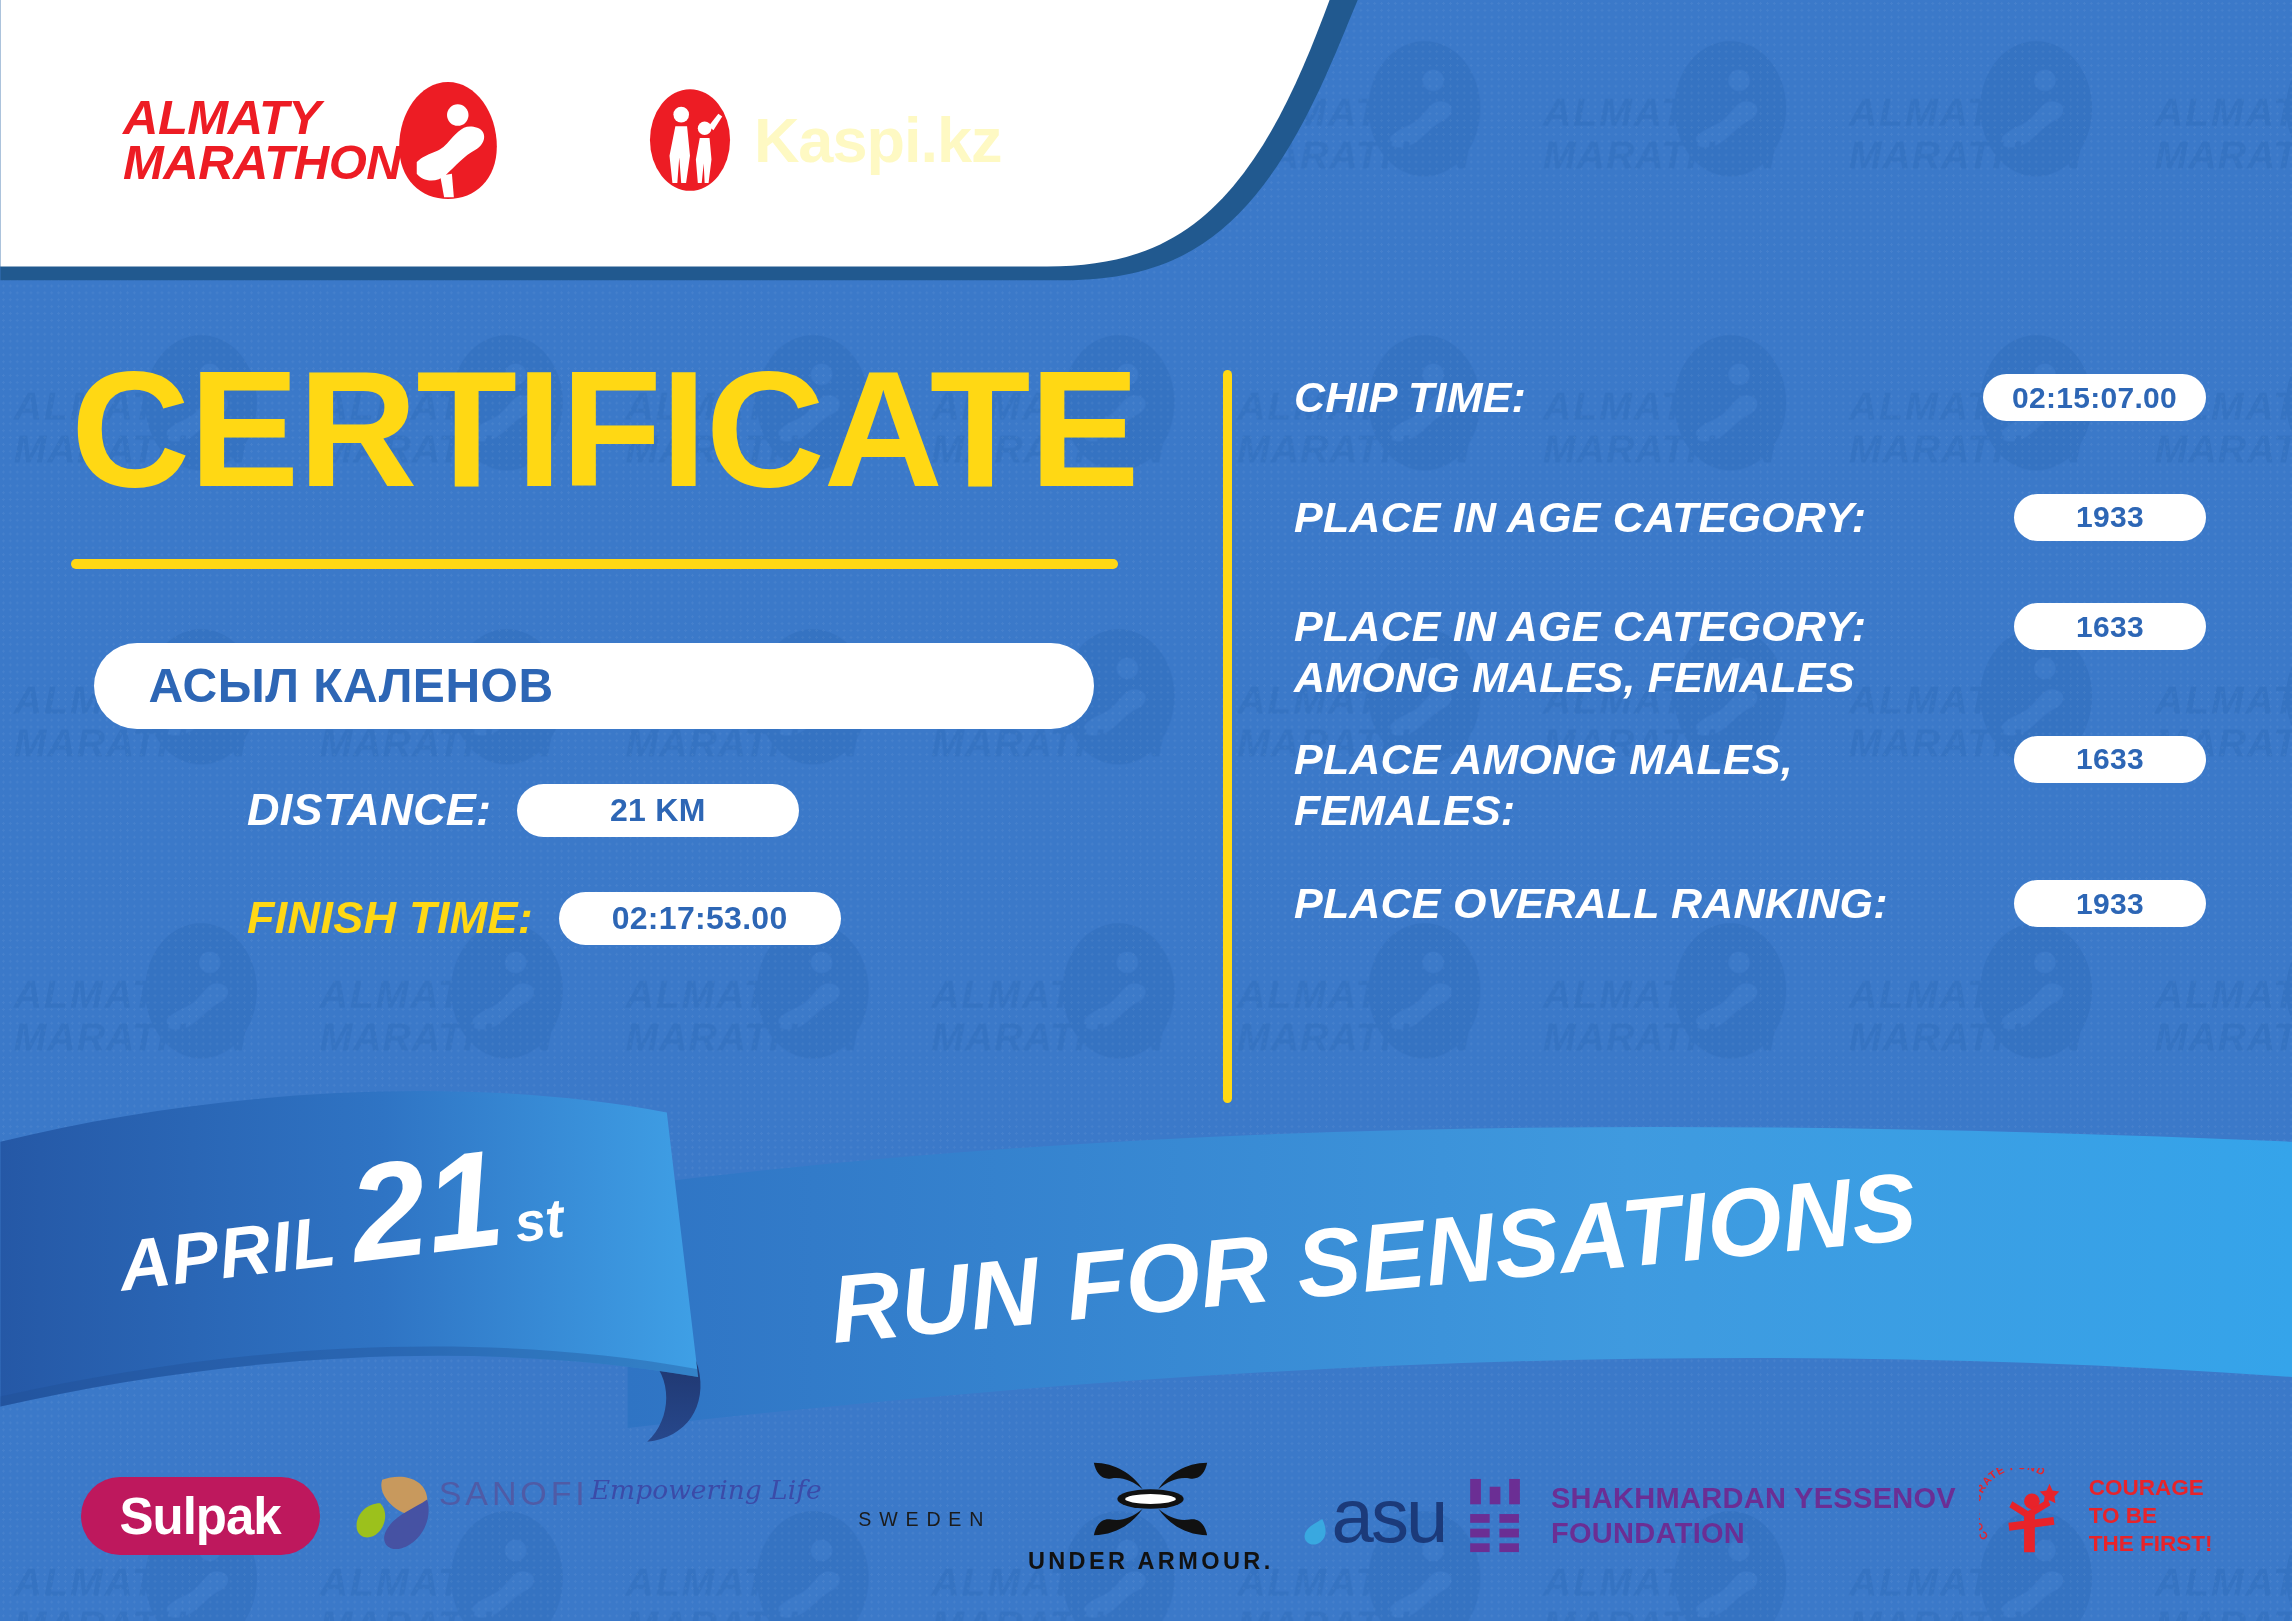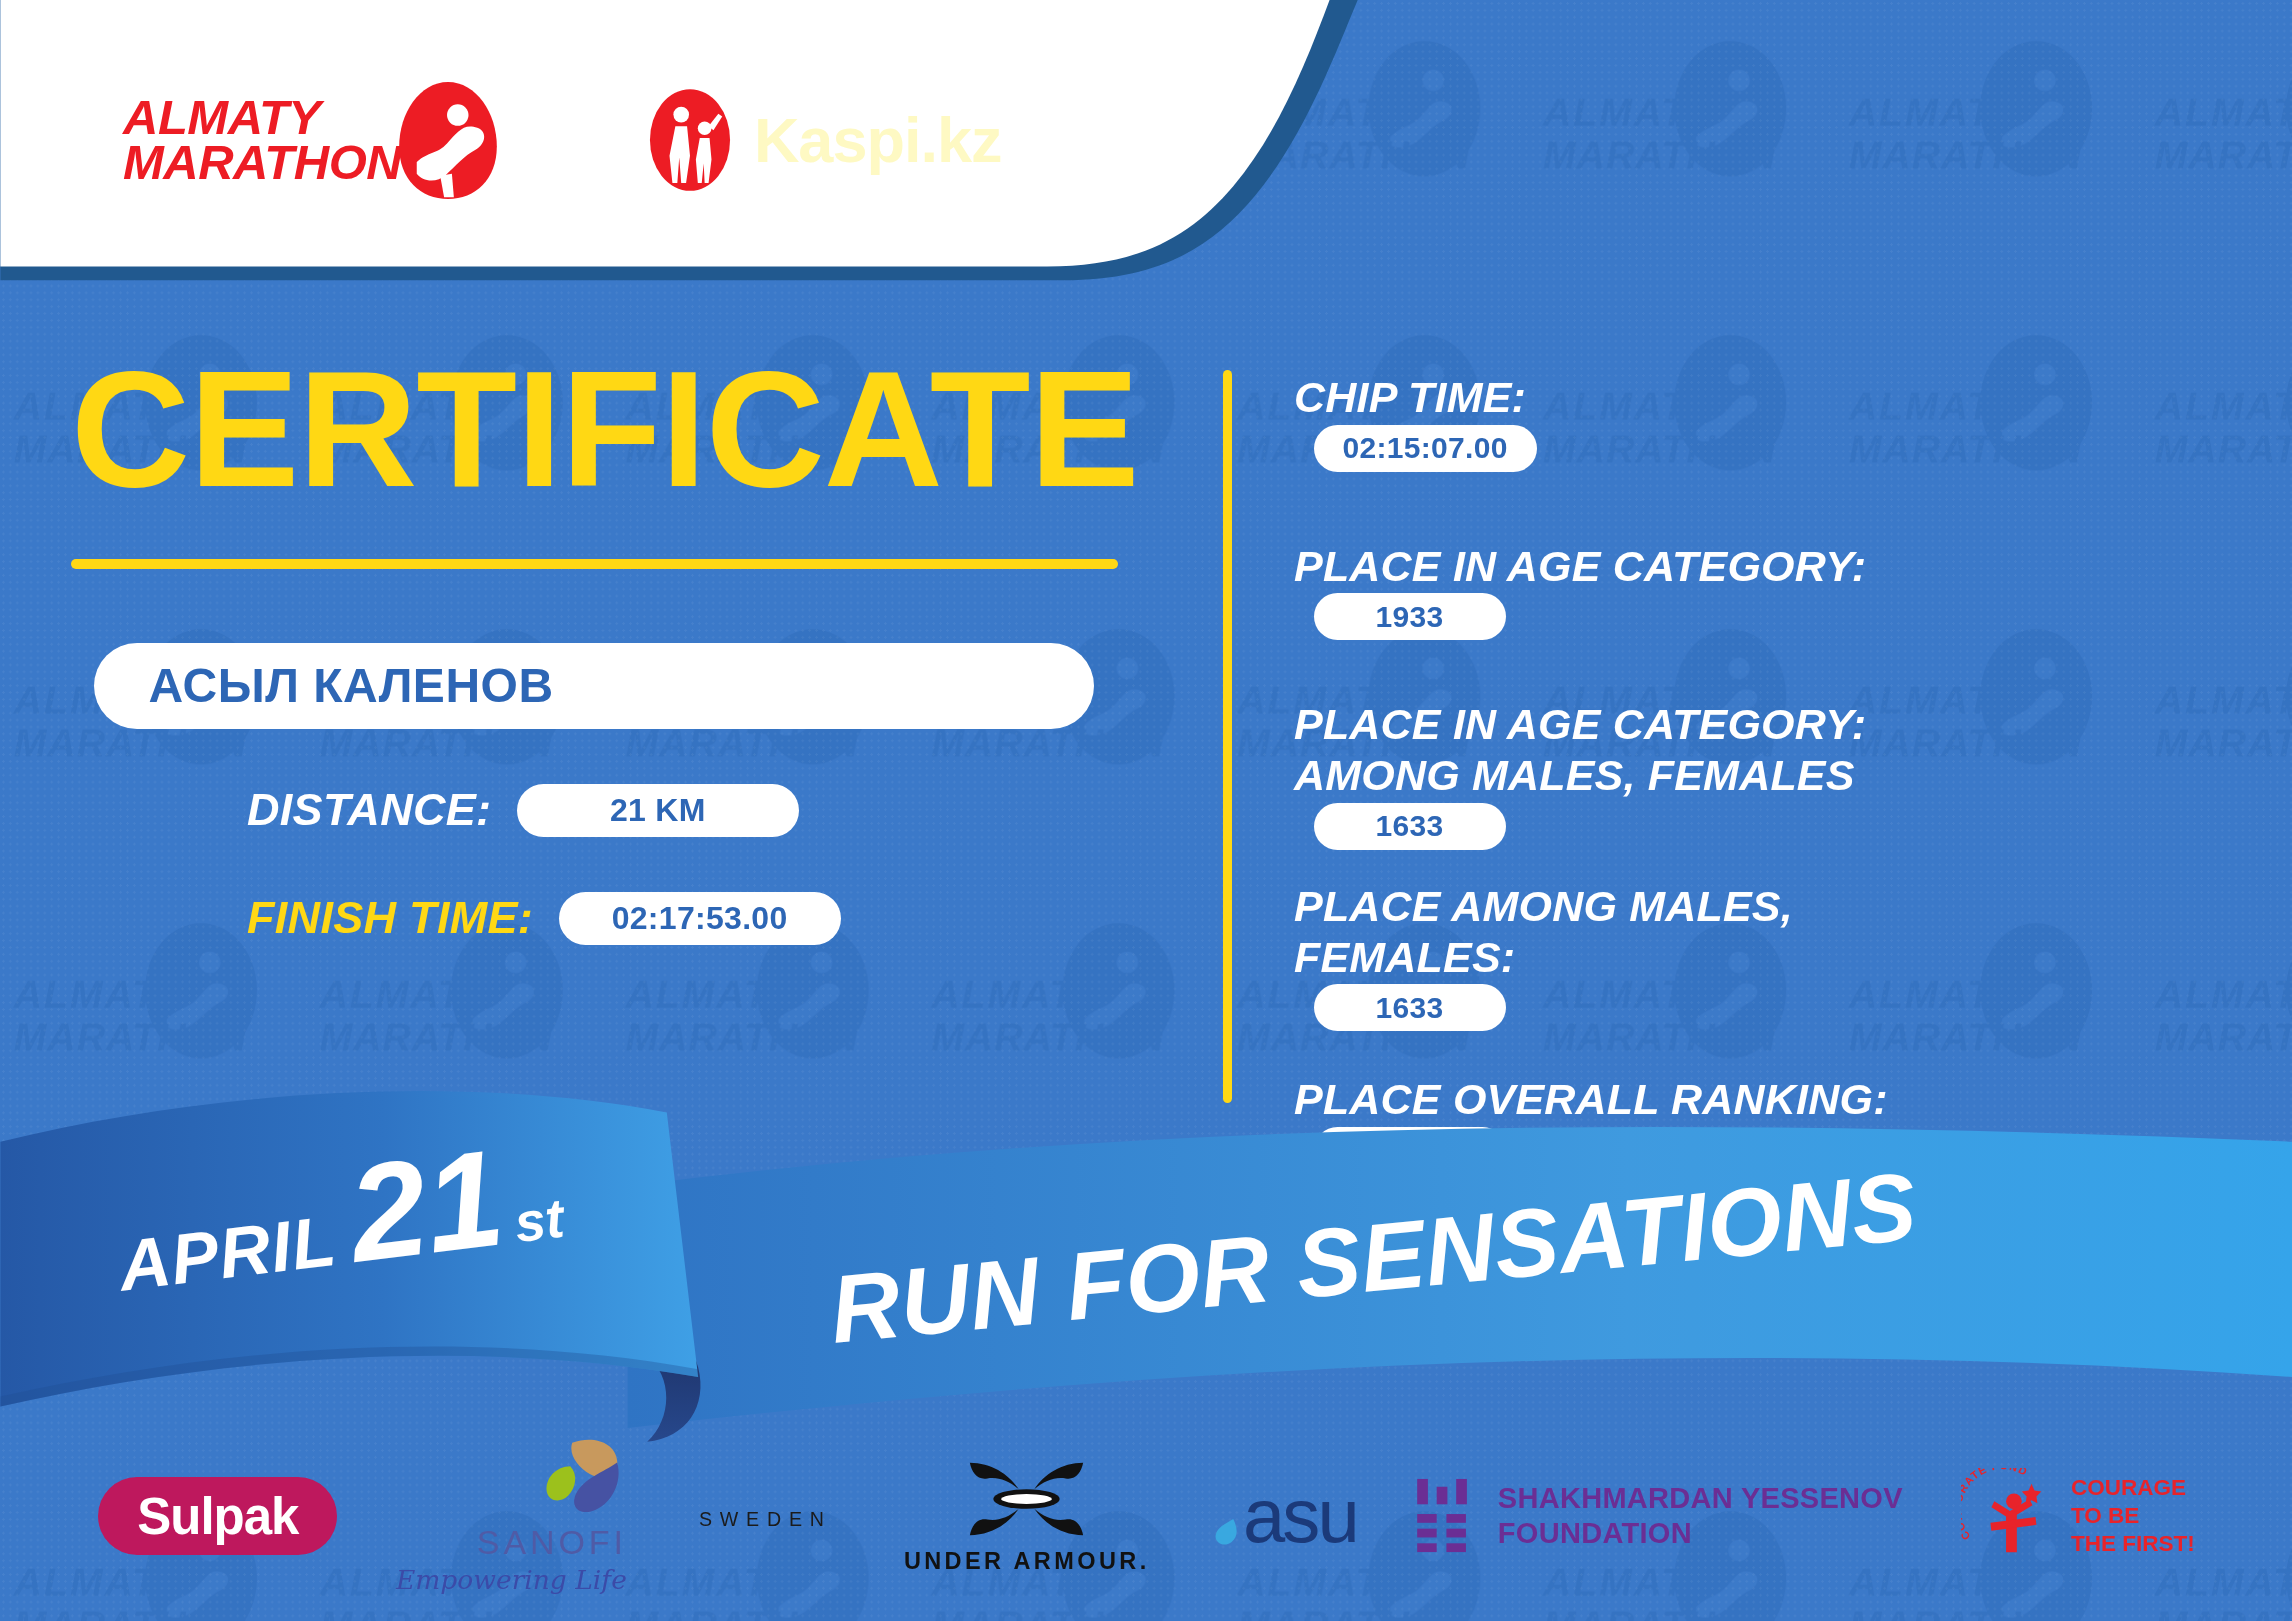--- a/index.html
+++ b/index.html
@@ -73,21 +73,21 @@
     margin-left:25.5px;width:282px;height:53px;background:#fff;border-radius:26.5px;
     display:flex;align-items:center;justify-content:center;
   }
   .lpill span{font-size:32px;font-weight:800;color:#2d66b5;letter-spacing:0.3px;}
 
   
   #vdiv{position:absolute;left:1223px;top:370px;width:8.8px;height:733px;background:#ffd814;border-radius:4.9px;}
 
   
   #rightCol{position:absolute;left:1294px;top:372px;width:912px;}
-  .rrow{display:flex;align-items:flex-start;justify-content:space-between;margin-bottom:57px;flex-direction:column;}
+  .rrow{display:flex;align-items:flex-start;justify-content:space-between;margin-bottom:57px;}
   .rrow:last-child{margin-bottom:0;}
   .rlabel{
     font-size:43px;font-weight:900;font-style:italic;color:#fff;
     line-height:1.18;letter-spacing:0.2px;max-width:647px;
   }
   .rpill{
     flex:none;margin-left:19.6px;margin-top:2px;
     width:192px;height:47px;background:#fff;border-radius:23.5px;
     display:flex;align-items:center;justify-content:center;
   }
@@ -127,21 +127,21 @@
   }
   .sp{display:flex;align-items:center;justify-content:center;}
 
   .sp-sulpak{
     background:#be185d;border-radius:45px;padding:9.8px 39px;
   }
   .sp-sulpak span{
     color:#fff;font-size:51px;font-weight:800;letter-spacing:-1px;
   }
 
-  .sp-sanofi{display:flex;flex-direction:column;align-items:flex-end;gap:2px;}
+  .sp-sanofi{display:flex;flex-direction:row;align-items:flex-start;gap:2px;}
   .sanofi-name{color:#4f5ba6;font-size:34px;letter-spacing:3.9px;font-weight:400;}
   .sanofi-tag{color:#3b4ba8;font-size:26.5px;font-style:italic;font-family:"DejaVu Serif",serif;}
 
   .sp-oriflame{display:flex;flex-direction:column;align-items:center;}
   .ori-name{color:#1b1b1b;font-size:47px;letter-spacing:6.9px;font-weight:300;}
   .ori-sub{display:flex;align-items:center;gap:13.7px;margin-top:7.8px;width:100%;}
   .ori-sub .ln{flex:1;height:2px;background:#1b1b1b;}
   .ori-sub span{color:#1b1b1b;font-size:19.6px;letter-spacing:7.8px;}
 
   .sp-ua{display:flex;flex-direction:column;align-items:center;gap:7.8px;}

